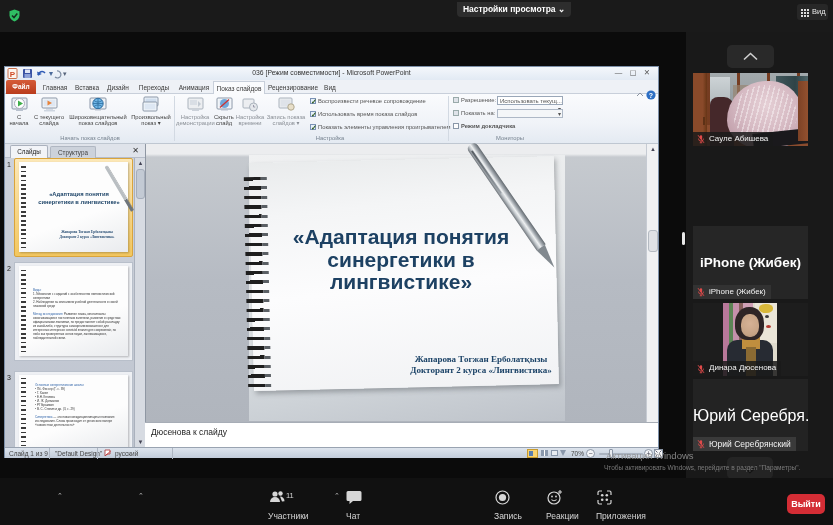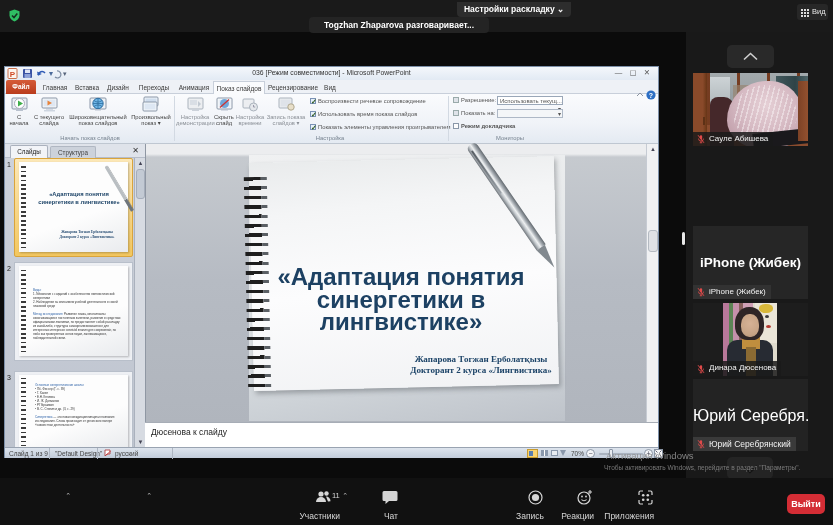--- a/index.html
+++ b/index.html
@@ -48,40 +48,39 @@
 #pen{left:320px;top:0px;width:11px;height:125px;transform:rotate(-34.5deg);transform-origin:5.5px 2px;border-radius:5px 5px 0 0;background:linear-gradient(90deg,#70767c,#c7ccd0 30%,#eef0f1 48%,#a8aeb4 70%,#61686e);}
 #pen:before{content:"";position:absolute;left:2px;top:6px;width:2px;height:52px;background:linear-gradient(#565c62,#9aa1a7);border-radius:1px;}
 #pen:after{content:"";position:absolute;left:0;top:125px;width:0;height:0;border-left:5.5px solid transparent;border-right:5.5px solid transparent;border-top:24px solid #82898f;}
 
 #sidebar{left:686px;top:32px;width:147px;height:446px;background:#191919;}
 .tile{position:absolute;left:7px;width:115px;background:#222;overflow:hidden;}
 .vlabel{position:absolute;left:0;bottom:0;background:rgba(26,26,26,.85);color:#f2f2f2;font-size:8px;line-height:14.5px;height:14.5px;padding:0 5px 0 16px;white-space:nowrap;}
 .micx{position:absolute;left:3px;bottom:2px;width:10px;height:10px;}
 
 #toolbar{left:0;top:478px;width:833px;height:47px;background:#111;}
-.tbtn{position:absolute;color:#d6d6d6;font-size:8.5px;text-align:right;white-space:nowrap;}
+.tbtn{position:absolute;color:#d6d6d6;font-size:8.5px;text-align:left;white-space:nowrap;}
 .ticon{margin:0 auto 3px auto;}
 #leave{left:787px;top:494px;width:38px;height:20px;background:#d42d35;border-radius:5px;color:#fff;font-weight:bold;font-size:9px;text-align:center;line-height:20px;}
 
 #wm1{left:606px;top:450px;font-size:9.5px;color:#909090;opacity:.9;}
 #wm2{left:604px;top:464px;font-size:6.5px;color:#8a8a8a;opacity:.85;}
 #collapse2{left:727px;top:457px;width:46px;height:22px;background:#242424;border-radius:5px;}
 #collapse1{left:727px;top:45px;width:47px;height:23px;background:#292929;border-radius:5px;}
 </style></head>
 <body>
 <div id="stage">
   <div class="abs" id="topbar"></div>
   <div class="abs" id="shield">
     <svg width="13" height="13" viewBox="0 0 13 13">
         <path d="M6.5 0.5 L11.5 2.2 V6.5 C11.5 9.5 9 11.5 6.5 12.5 C4 11.5 1.5 9.5 1.5 6.5 V2.2 Z" fill="#2fbf63"></path>
         <path d="M4 6.5 L6 8.5 L9.3 4.6" stroke="#15301f" stroke-width="1.6" fill="none"></path>
       </svg>
   </div>
-  <div class="abs" id="vsets">Настройки раскладку ⌄</div>
-  <div class="abs" id="toast">Togzhan Zhaparova разговаривает...</div>
+  <div class="abs" id="vsets">Настройки просмотра ⌄</div>
   <div class="abs" id="vidbtn"><svg style="position:absolute;left:4px;top:4.5px;" width="8" height="8" viewBox="0 0 8 8">
         <g fill="#ddd">
           <rect x="0" y="0" width="2" height="2"></rect>
           <rect x="3" y="0" width="2" height="2"></rect>
           <rect x="6" y="0" width="2" height="2"></rect>
           <rect x="0" y="3" width="2" height="2"></rect>
           <rect x="3" y="3" width="2" height="2"></rect>
           <rect x="6" y="3" width="2" height="2"></rect>
           <rect x="0" y="6" width="2" height="2"></rect>
           <rect x="3" y="6" width="2" height="2"></rect>
@@ -246,21 +245,21 @@
     <div class="abs" id="panelsb">
       <div style="position:absolute;left:1px;top:1px;width:9px;height:9px;font-size:6px;color:#445;text-align:center;line-height:9px;">▲</div>
       <div style="position:absolute;left:1px;top:11px;width:9px;height:30px;background:#c3cad4;border-radius:3px;border:1px solid #a5adba;"></div>
       <div style="position:absolute;left:1px;bottom:1px;width:9px;height:9px;font-size:6px;color:#445;text-align:center;line-height:9px;">▼</div>
     </div>
     <div class="abs" id="canvas">
       <div class="abs" id="slide"></div>
       <div class="abs" id="page"></div>
       <div class="abs" style="left:100px;top:33px;width:17px;height:212px;background:repeating-linear-gradient(#1e1e1e 0 3.5px,rgba(0,0,0,0) 3.5px 9.4px);transform:rotate(-1.2deg);"></div>
       <div class="abs" style="left:117px;top:33px;width:6px;height:212px;background:repeating-linear-gradient(#5a5f64 0 3px,rgba(0,0,0,0) 3px 9.4px);transform:rotate(-1.2deg);"></div>
-      <div class="abs" style="left:125px;top:82px;width:260px;text-align:center;font-weight:bold;font-size:24px;line-height:22.5px;color:#1d4163;margin-top:40px;">«Адаптация понятия<br>синергетики в лингвистике»</div>
+      <div class="abs" style="left:125px;top:82px;width:260px;text-align:center;font-weight:bold;font-size:21px;line-height:22.5px;color:#1d4163;">«Адаптация понятия<br>синергетики в лингвистике»</div>
       <div class="abs" style="left:235px;top:210px;width:200px;text-align:center;font-weight:bold;font-size:9px;line-height:10.5px;color:#1d4468;font-family:'Liberation Serif',serif;">Жапарова Тогжан Ерболатқызы<br>Докторант 2 курса «Лингвистика»</div>
 
       <div class="abs" id="pen"></div>
     </div>
     <div class="abs" id="vscroll">
       <div style="position:absolute;left:1px;top:1px;width:10px;height:9px;font-size:6px;color:#445;text-align:center;line-height:9px;">▲</div>
       <div style="position:absolute;left:1px;top:86px;width:10px;height:22px;background:#dfe1e5;border:1px solid #b4bac2;border-radius:3px;"></div>
       <div style="position:absolute;left:1px;bottom:14px;width:10px;height:9px;font-size:6px;color:#445;text-align:center;line-height:9px;">▼</div>
       <div style="position:absolute;left:1px;bottom:2px;width:10px;height:10px;font-size:5px;color:#445;text-align:center;line-height:5px;">▲<br>▼</div>
     </div>

